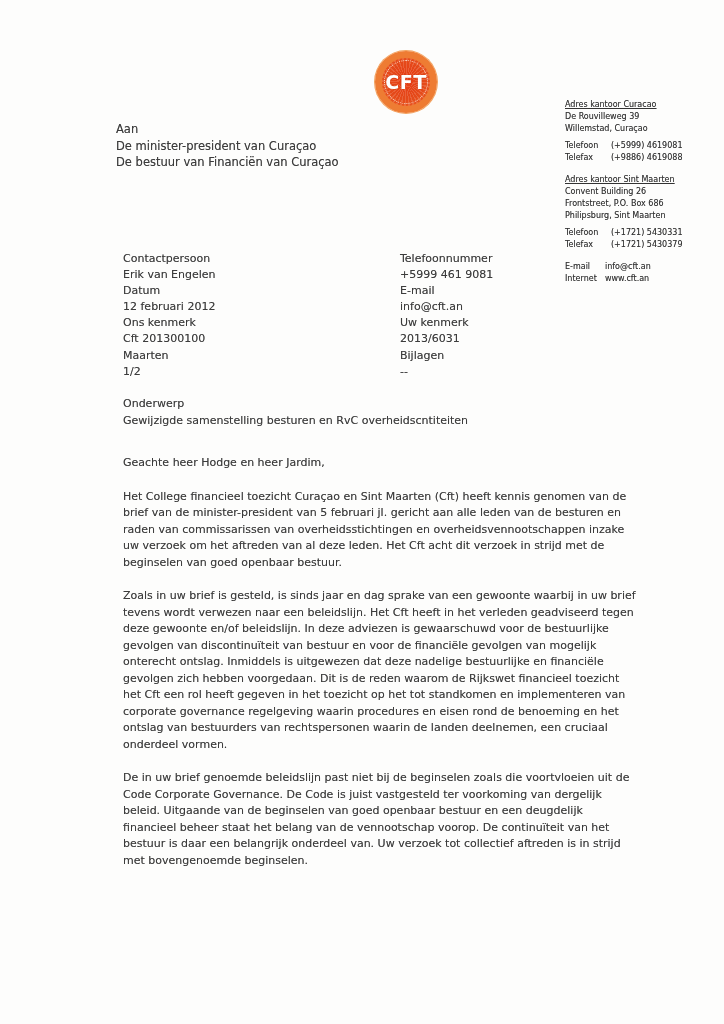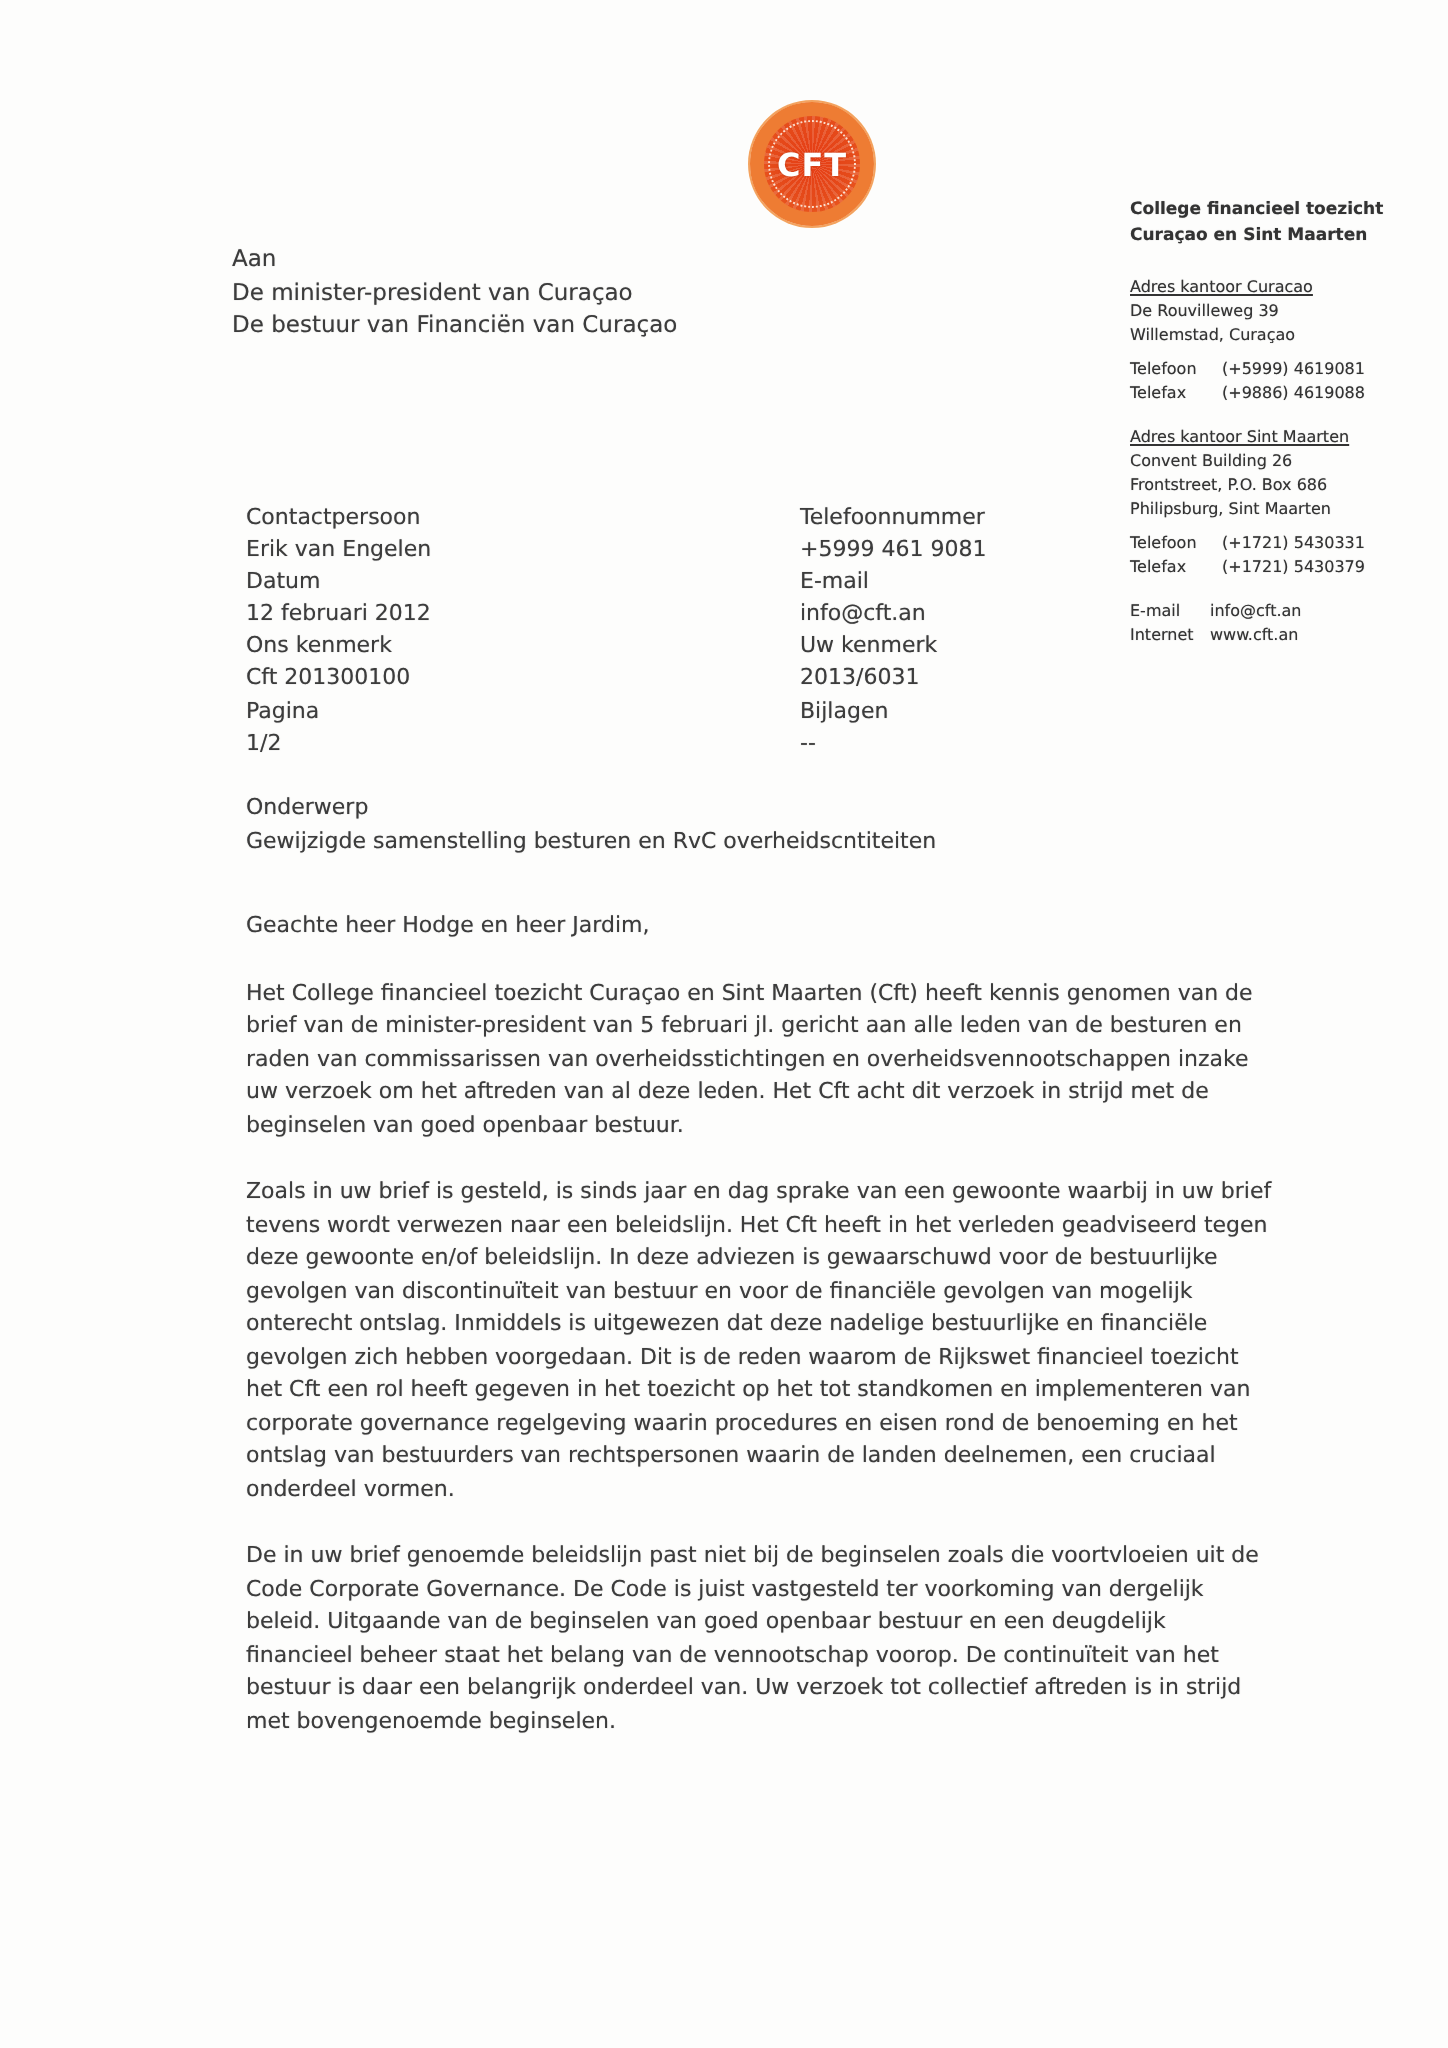--- a/index.html
+++ b/index.html
@@ -22,21 +22,21 @@
       radial-gradient(circle at 50% 45%, #e63d15 0%, #e54a1a 55%, #e8541e 75%);
     border:7px solid #ee7c33;
     box-shadow:0 0 0 1px #f3a35f;
     display:flex;align-items:center;justify-content:center;
   }
   .logo-ring{
     position:absolute;inset:2px;border-radius:50%;
     border:1px dotted rgba(255,246,235,.85);
   }
   .logo-text{
-    color:#ffffff;font-weight:bold;font-size:16px;letter-spacing:.5px;
+    color:#ffffff;font-weight:bold;font-size:19px;letter-spacing:.5px;
     text-shadow:0 0 1px rgba(150,40,10,.6);
   }
   
   .letterhead{
     position:absolute;left:565px;top:99px;width:152px;
     font-size:8px;line-height:12px;color:#333;
   }
   .org-name{font-weight:bold;font-size:8.5px;line-height:12.5px;margin-bottom:14px;}
   .office{margin-bottom:10px;}
   .office-heading{text-decoration:underline;}
@@ -69,24 +69,20 @@
 <body>
 
 <div class="page">
 
   <div class="logo">
     <div class="logo-ring"></div>
     <span class="logo-text">CFT</span>
   </div>
 
   <div class="letterhead">
-    <div class="org-name">
-      <div>College financieel toezicht</div>
-      <div>Curaçao en Sint Maarten</div>
-    </div>
 
     <div class="office">
       <div class="office-heading">Adres kantoor Curacao</div>
       <div>De Rouvilleweg 39</div>
       <div>Willemstad, Curaçao</div>
       <div class="office-block-gap"></div>
       <div class="ph-row">
         <span class="lbl">Telefoon</span>
         <span>(+5999) 4619081</span>
       </div>
@@ -130,21 +126,21 @@
     <div>De bestuur van Financiën van Curaçao</div>
   </div>
 
   <div class="meta meta-left">
     <div>Contactpersoon</div>
     <div>Erik van Engelen</div>
     <div>Datum</div>
     <div>12 februari 2012</div>
     <div>Ons kenmerk</div>
     <div>Cft 201300100</div>
-    <div>Pagina</div>
+    <div>Maarten</div>
     <div>1/2</div>
   </div>
 
   <div class="meta meta-right">
     <div>Telefoonnummer</div>
     <div>+5999 461 9081</div>
     <div>E-mail</div>
     <div>info@cft.an</div>
     <div>Uw kenmerk</div>
     <div>2013/6031</div>

